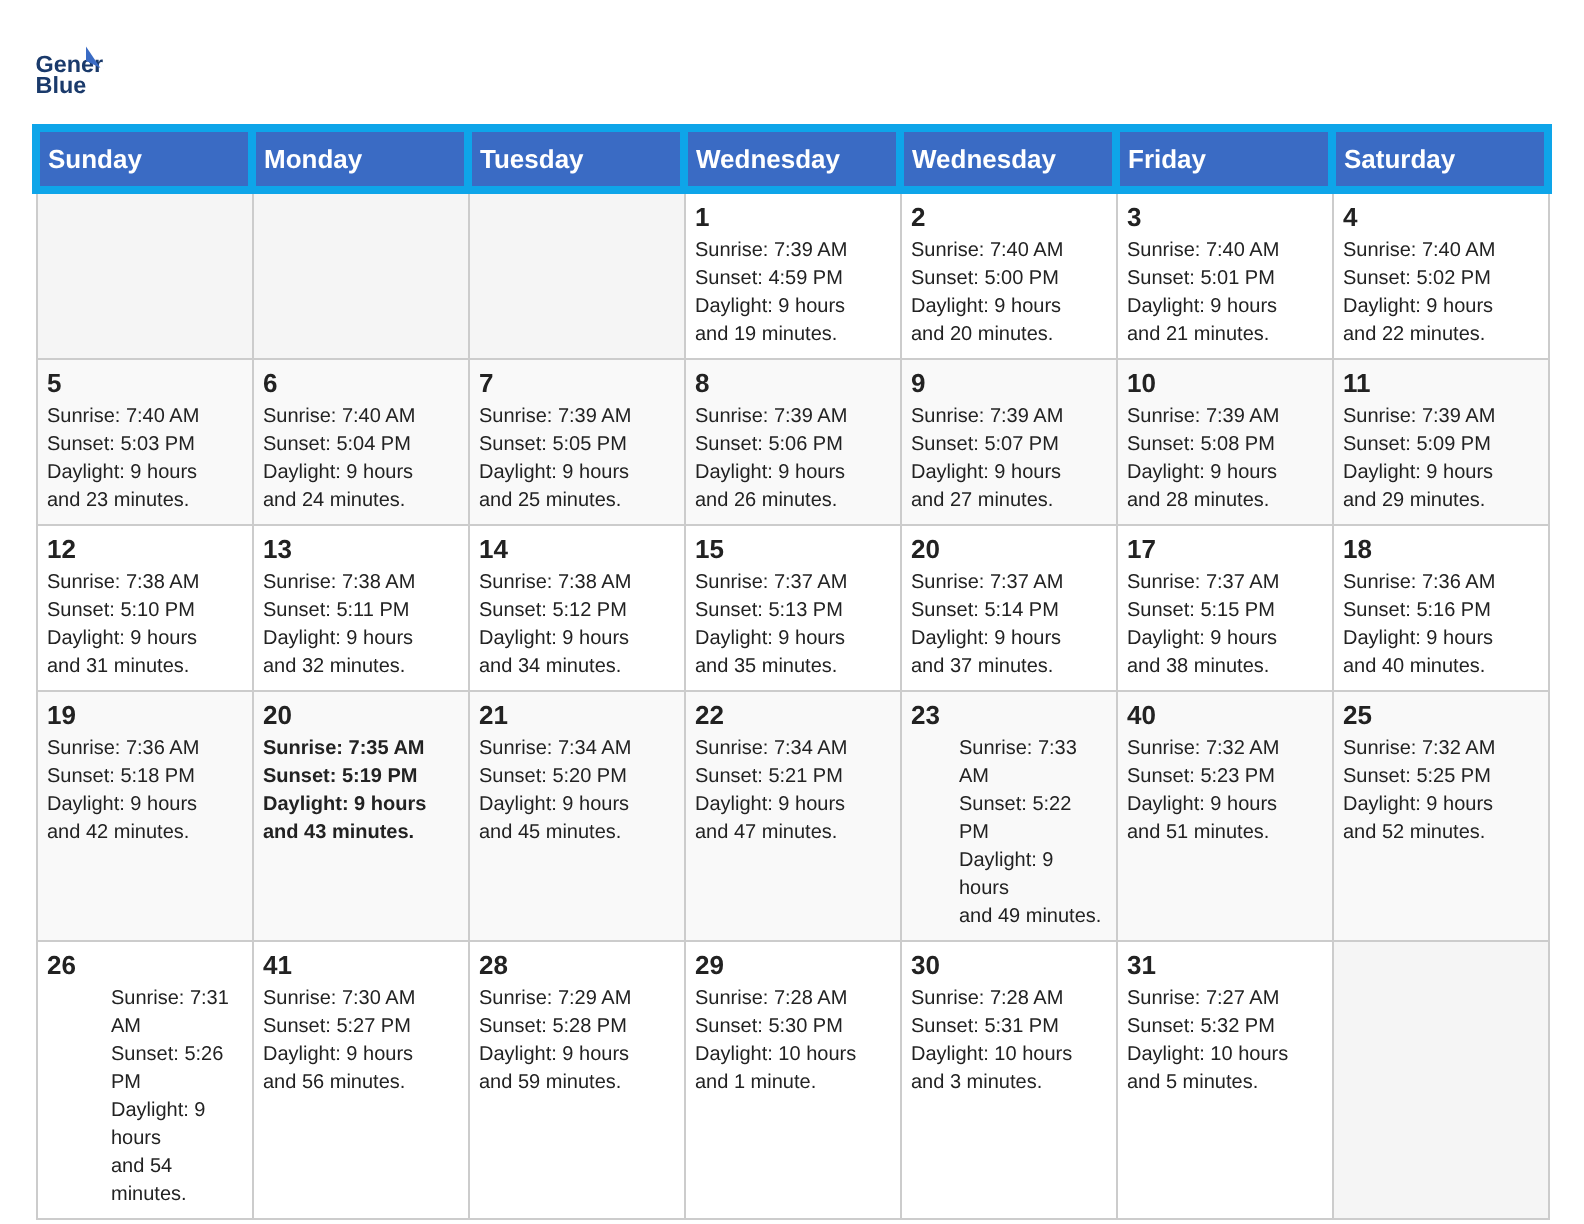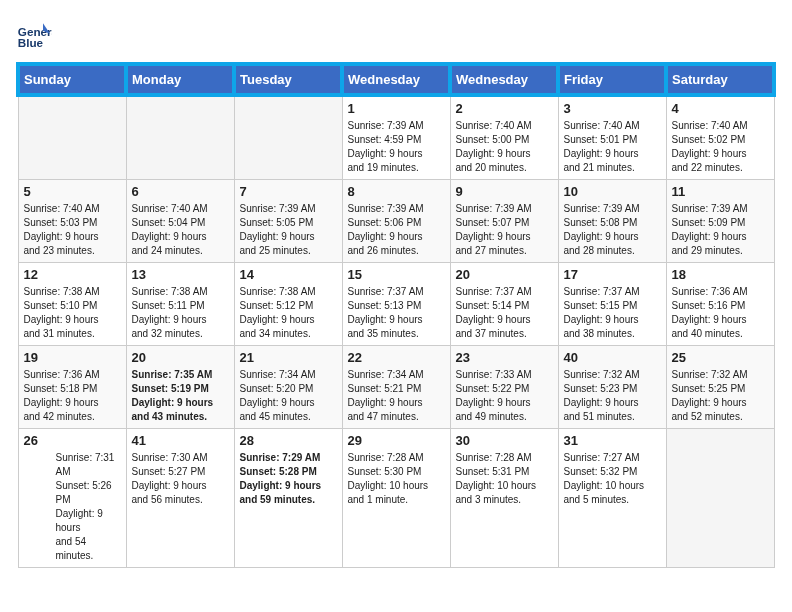--- a/index.html
+++ b/index.html
@@ -277,21 +277,21 @@
         </td>
         <td>
           <span class="day-num">22</span>
           <div class="day-info" style="white-space: pre-line;">Sunrise: 7:34 AM
 Sunset: 5:21 PM
 Daylight: 9 hours
 and 47 minutes.</div>
         </td>
         <td>
           <span class="day-num">23</span>
-          <div class="day-info" style="white-space: pre-line;">Sunrise: 7:33 AM
+          <div class="day-info" style="white-space: pre-line; margin-left: 24px;">Sunrise: 7:33 AM
 Sunset: 5:22 PM
 Daylight: 9 hours
 and 49 minutes.</div>
         </td>
         <td>
           <span class="day-num">40</span>
           <div class="day-info" style="white-space: pre-line;">Sunrise: 7:32 AM
 Sunset: 5:23 PM
 Daylight: 9 hours
 and 51 minutes.</div>
@@ -314,21 +314,21 @@
         </td>
         <td>
           <span class="day-num">41</span>
           <div class="day-info" style="white-space: pre-line;">Sunrise: 7:30 AM
 Sunset: 5:27 PM
 Daylight: 9 hours
 and 56 minutes.</div>
         </td>
         <td>
           <span class="day-num">28</span>
-          <div class="day-info" style="white-space: pre-line; font-weight: bold;">Sunrise: 7:29 AM
+          <div class="day-info" style="white-space: pre-line;">Sunrise: 7:29 AM
 Sunset: 5:28 PM
 Daylight: 9 hours
 and 59 minutes.</div>
         </td>
         <td>
           <span class="day-num">29</span>
           <div class="day-info" style="white-space: pre-line;">Sunrise: 7:28 AM
 Sunset: 5:30 PM
 Daylight: 10 hours
 and 1 minute.</div>

